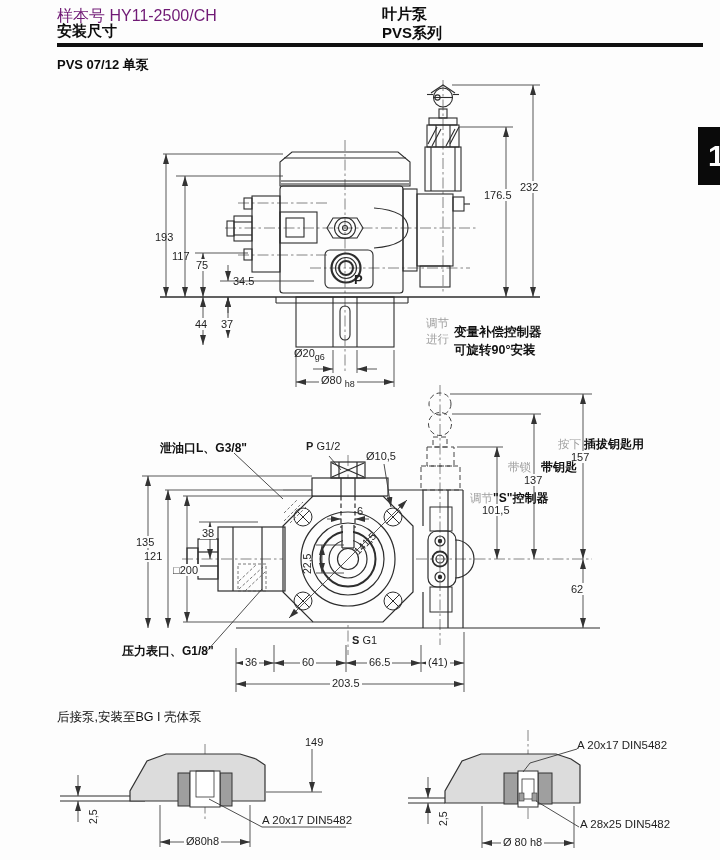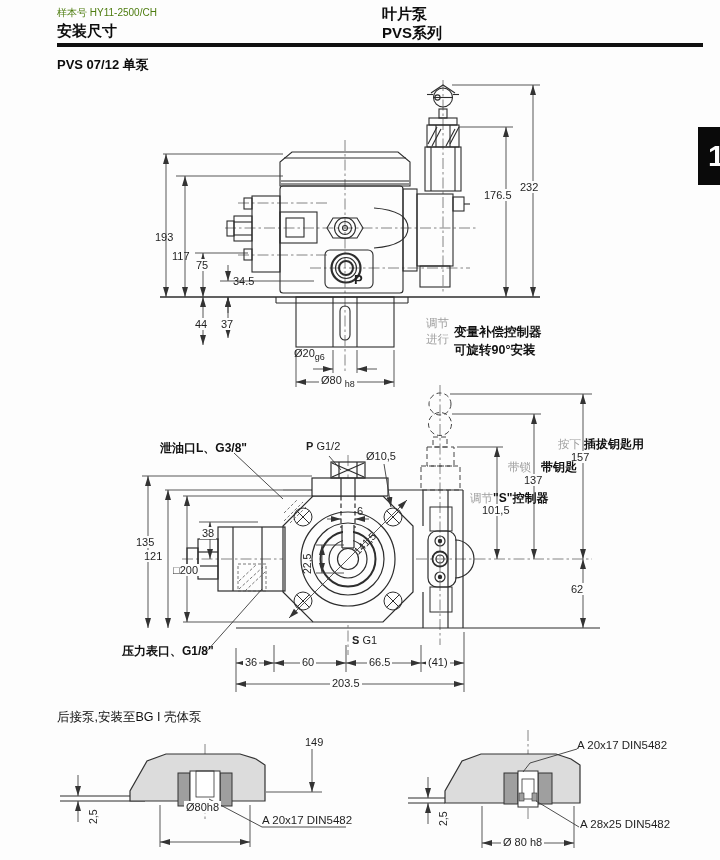--- a/index.html
+++ b/index.html
@@ -5,21 +5,21 @@
   html,body{margin:0;padding:0;background:#ffffff;}
   .page{position:relative;width:720px;height:860px;background:#fdfdfd;overflow:hidden;
         font-family:"Liberation Sans","DejaVu Sans",sans-serif;color:#1a1a1a;}
   svg{position:absolute;left:0;top:0;}
   .lbl{position:absolute;font-size:11px;color:#1f1f1f;white-space:nowrap;line-height:1.1;}
   .bg{background:#fdfdfd;padding:0 2px;}
   .cn{font-weight:bold;font-size:12.5px;color:#111;}
   .cn-s{font-weight:bold;font-size:12px;color:#111;}
   .faded{color:#9d9d9d;font-size:11.5px;}
   .sub{font-size:9px;vertical-align:-3px;}
-  .hdr-small{font-size:10px;color:#4d7c0f;}
+  .hdr-small{font-size:16px;color:#701a75;}
   .hdr-big{font-size:15px;font-weight:bold;color:#0c0c0c;}
   .section{font-size:13px;font-weight:bold;color:#0c0c0c;}
   .rule{position:absolute;left:57px;top:43px;width:646px;height:3.5px;background:#101010;}
   .tab{position:absolute;left:698px;top:127px;width:22px;height:58px;background:#0a0a0a;
        color:#fff;font-weight:bold;font-size:30px;line-height:58px;padding-left:10px;box-sizing:border-box;}
   .rot90{transform:rotate(-90deg);transform-origin:left top;}
   .rot45{transform:rotate(-45deg);transform-origin:left top;}
   .title-bg{font-size:12.5px;font-weight:normal;color:#0e0e0e;}
 </style>
 </head>
@@ -339,21 +339,21 @@
 <div class="lbl" style="left:352px;top:634px"><b>S</b> <span>G1</span></div>
 <div class="lbl bg" style="left:243px;top:656px">36</div>
 <div class="lbl bg" style="left:300px;top:656px">60</div>
 <div class="lbl bg" style="left:367px;top:656px">66.5</div>
 <div class="lbl bg" style="left:426px;top:656px">(41)</div>
 <div class="lbl bg" style="left:330px;top:677px">203.5</div>
 
 <div class="lbl title-bg" style="left:57px;top:711px">后接泵,安装至BG I 壳体泵</div>
 <div class="lbl" style="left:305px;top:736px">149</div>
 <div class="lbl rot90" style="left:88px;top:824px;font-size:10.5px">2,5</div>
-<div class="lbl bg" style="left:184px;top:801px">Ø80h8</div>
+<div class="lbl bg" style="left:184px;top:835px">Ø80h8</div>
 <div class="lbl" style="left:262px;top:814px;font-size:11.5px">A 20x17 DIN5482</div>
 
 <div class="lbl" style="left:577px;top:739px;font-size:11.5px">A 20x17 DIN5482</div>
 <div class="lbl rot90" style="left:438px;top:826px;font-size:10.5px">2,5</div>
 <div class="lbl bg" style="left:501px;top:836px">Ø 80 h8</div>
 <div class="lbl" style="left:580px;top:818px;font-size:11.5px">A 28x25 DIN5482</div>
 
 </div>
 
 </body></html>

